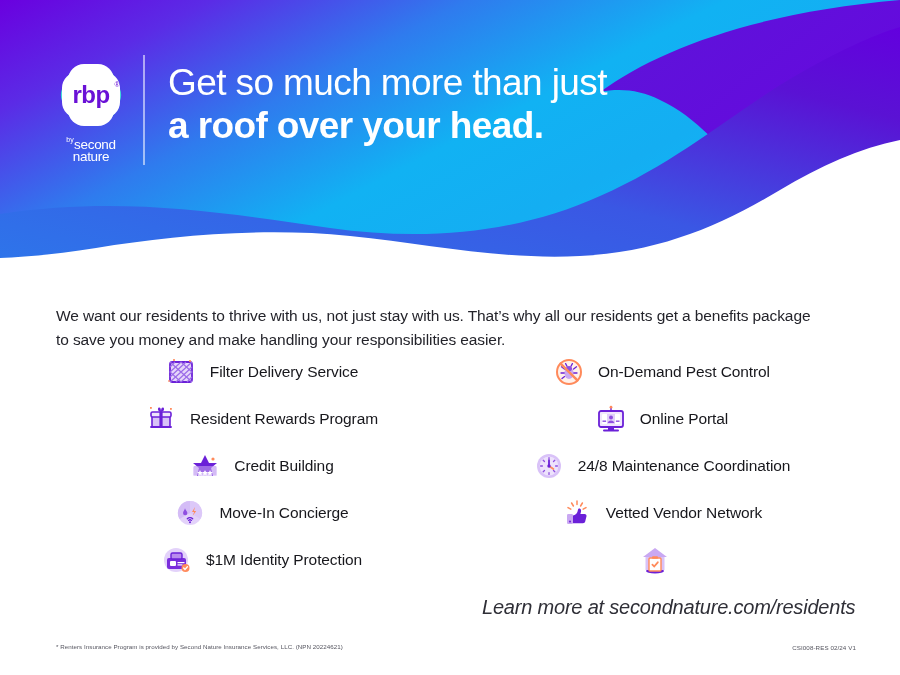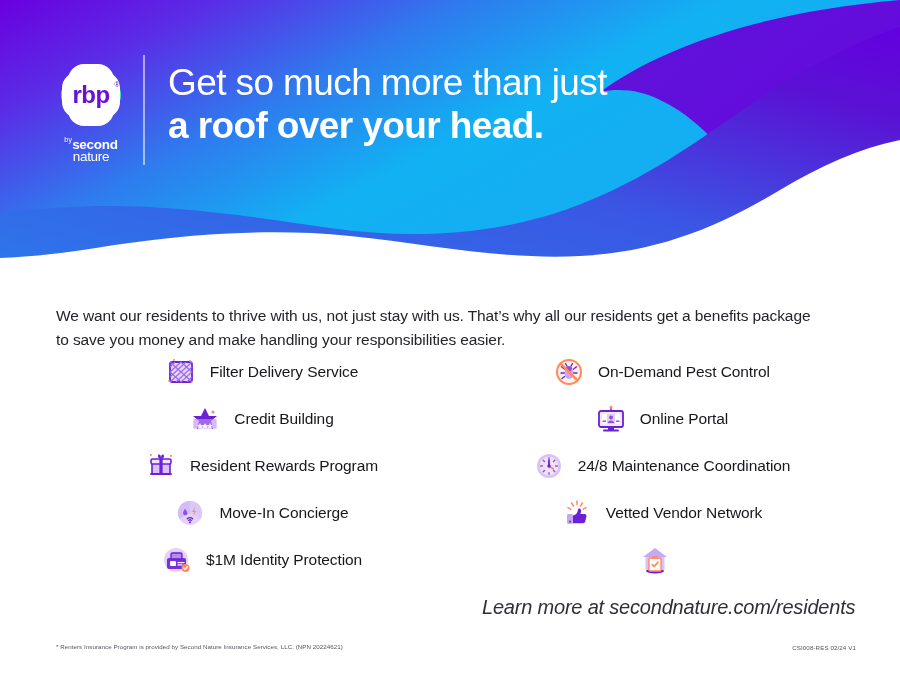--- a/index.html
+++ b/index.html
@@ -19,21 +19,21 @@
   .hero-content{position:absolute;left:0;top:0;width:900px;height:258px;}
 
   
   .logo-block{position:absolute;left:52px;top:58px;width:78px;height:108px;}
   .logo-mark{position:relative;width:74px;height:74px;margin:0 auto;}
   .logo-mark svg{position:absolute;left:0;top:0;}
   .logo-sub{
     margin-top:4px;text-align:center;color:#ffffff;line-height:1.0;
   }
   .logo-sub .by{font-size:7px;letter-spacing:.2px;vertical-align:top;}
-  .logo-sub .sn{font-size:13.5px;font-weight:700;letter-spacing:-.3px;}
+  .logo-sub .sn{font-size:13.5px;font-weight:400;letter-spacing:-.3px;}
   .logo-sub .sn2{display:block;font-size:13.5px;font-weight:400;letter-spacing:-.3px;margin-top:-2px;}
 
   .divider{
     position:absolute;left:143px;top:55px;width:2px;height:110px;
     background:rgba(255,255,255,.55);
   }
 
   .headline{position:absolute;left:168px;top:62px;width:700px;color:#fff;}
   .headline .l1{
     font-size:37px;font-weight:400;letter-spacing:-.6px;line-height:1.12;
@@ -175,50 +175,50 @@
             <rect x="24" y="4" width="2" height="2" fill="#FF8A5B" opacity=".8"></rect>
             <rect x="3" y="24" width="2" height="2" fill="#FF8A5B" opacity=".6"></rect>
           </svg>
         </span>
         <span class="lbl">Filter Delivery Service</span>
       </div>
 
       <div class="item">
         <span class="ico">
           <svg width="32" height="32" viewBox="0 0 32 32">
-            <rect x="4" y="16" width="24" height="10" rx="1.5" fill="#E3D2FA"></rect>
-            <path d="M16 5 L20 13 L28 13 L22 18 L24 26 L16 21 L8 26 L10 18 L4 13 L12 13 Z" fill="#6B20D8"></path>
-            <path d="M5 16 h22 v9 h-22 z" fill="#C9A8F2" opacity=".55"></path>
-            <g fill="#ffffff">
-              <path d="M11 20 l.9 1.9 2 .2-1.5 1.4.4 2-1.8-1-1.8 1 .4-2L8.1 22.1l2-.2z"></path>
-              <path d="M16 20 l.9 1.9 2 .2-1.5 1.4.4 2-1.8-1-1.8 1 .4-2-1.5-1.4 2-.2z"></path>
-              <path d="M21 20 l.9 1.9 2 .2-1.5 1.4.4 2-1.8-1-1.8 1 .4-2-1.5-1.4 2-.2z"></path>
-            </g>
-            <circle cx="24" cy="9" r="1.6" fill="#FF8A5B"></circle>
-          </svg>
-        </span>
-        <span class="lbl">Credit Building</span>
-      </div>
-
-      <div class="item">
-        <span class="ico">
-          <svg width="32" height="32" viewBox="0 0 32 32">
             <rect x="7" y="12" width="18" height="12" rx="1.5" fill="#D9C2F8" stroke="#6B20D8" stroke-width="1.6"></rect>
             <rect x="6" y="9" width="20" height="5" rx="1.5" fill="#EFE4FC" stroke="#6B20D8" stroke-width="1.6"></rect>
             <rect x="14.4" y="9" width="3.2" height="15" fill="#6B20D8"></rect>
             <path d="M16 9 C13 9 12 5 14 4.5 C16 4 16 8 16 9 Z" fill="#6B20D8"></path>
             <path d="M16 9 C19 9 20 5 18 4.5 C16 4 16 8 16 9 Z" fill="#6B20D8"></path>
             <path d="M6 24 h20" stroke="#6B20D8" stroke-width="1.8" stroke-linecap="round"></path>
             <g fill="#FF8A5B">
                 <rect x="5" y="4" width="1.8" height="1.8"></rect>
                 <rect x="25" y="5" width="1.8" height="1.8"></rect>
               </g>
           </svg>
         </span>
         <span class="lbl">Resident Rewards Program</span>
+      </div>
+
+      <div class="item">
+        <span class="ico">
+          <svg width="32" height="32" viewBox="0 0 32 32">
+            <rect x="4" y="16" width="24" height="10" rx="1.5" fill="#E3D2FA"></rect>
+            <path d="M16 5 L20 13 L28 13 L22 18 L24 26 L16 21 L8 26 L10 18 L4 13 L12 13 Z" fill="#6B20D8"></path>
+            <path d="M5 16 h22 v9 h-22 z" fill="#C9A8F2" opacity=".55"></path>
+            <g fill="#ffffff">
+              <path d="M11 20 l.9 1.9 2 .2-1.5 1.4.4 2-1.8-1-1.8 1 .4-2L8.1 22.1l2-.2z"></path>
+              <path d="M16 20 l.9 1.9 2 .2-1.5 1.4.4 2-1.8-1-1.8 1 .4-2-1.5-1.4 2-.2z"></path>
+              <path d="M21 20 l.9 1.9 2 .2-1.5 1.4.4 2-1.8-1-1.8 1 .4-2-1.5-1.4 2-.2z"></path>
+            </g>
+            <circle cx="24" cy="9" r="1.6" fill="#FF8A5B"></circle>
+          </svg>
+        </span>
+        <span class="lbl">Credit Building</span>
       </div>
 
       <div class="item">
         <span class="ico">
           <svg width="32" height="32" viewBox="0 0 32 32">
             <circle cx="16" cy="16" r="12" fill="#E3D2FA"></circle>
             <path d="M16 4 v12 L5.5 22 A12 12 0 0 1 16 4 Z" fill="#D4BCF6"></path>
             <path d="M16 4 v12 l10.5 6 A12 12 0 0 0 16 4 Z" fill="#DCC8F8"></path>
             <path d="M11 11 C11 13 9 14 9 16 a2.2 2.2 0 0 0 4.4 0 C13.4 14 11 13 11 11 Z" fill="#8F4FE0"></path>
             <path d="M21 10 l-3 5 h2.2 l-1.6 4 3.6-5h-2.2z" fill="#FF8A5B"></path>

